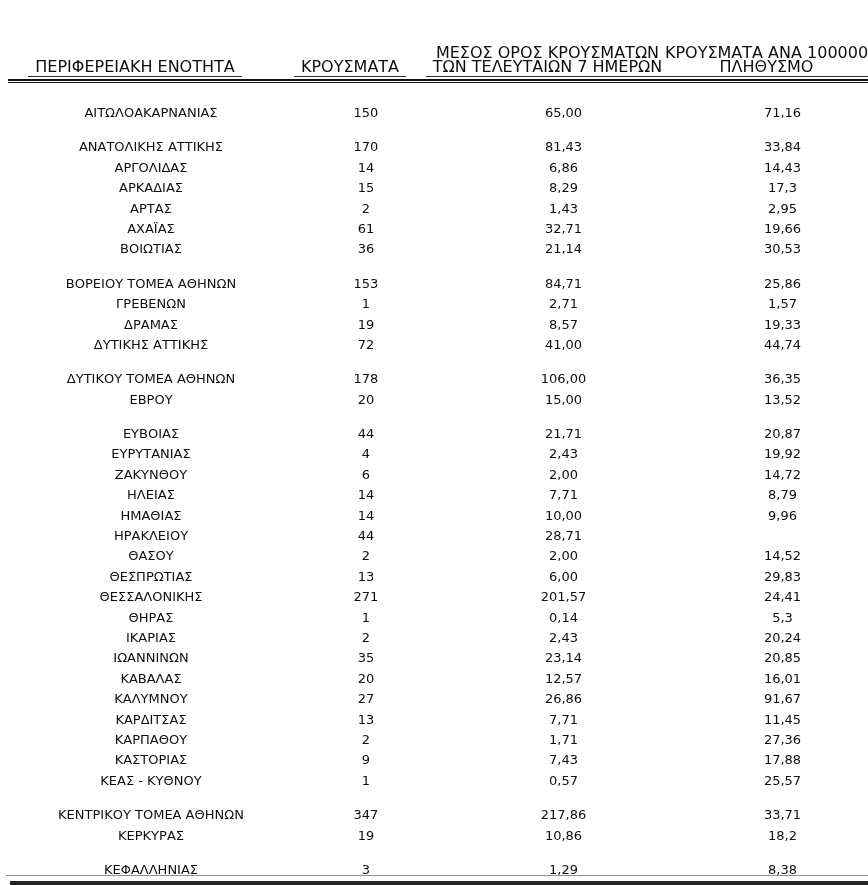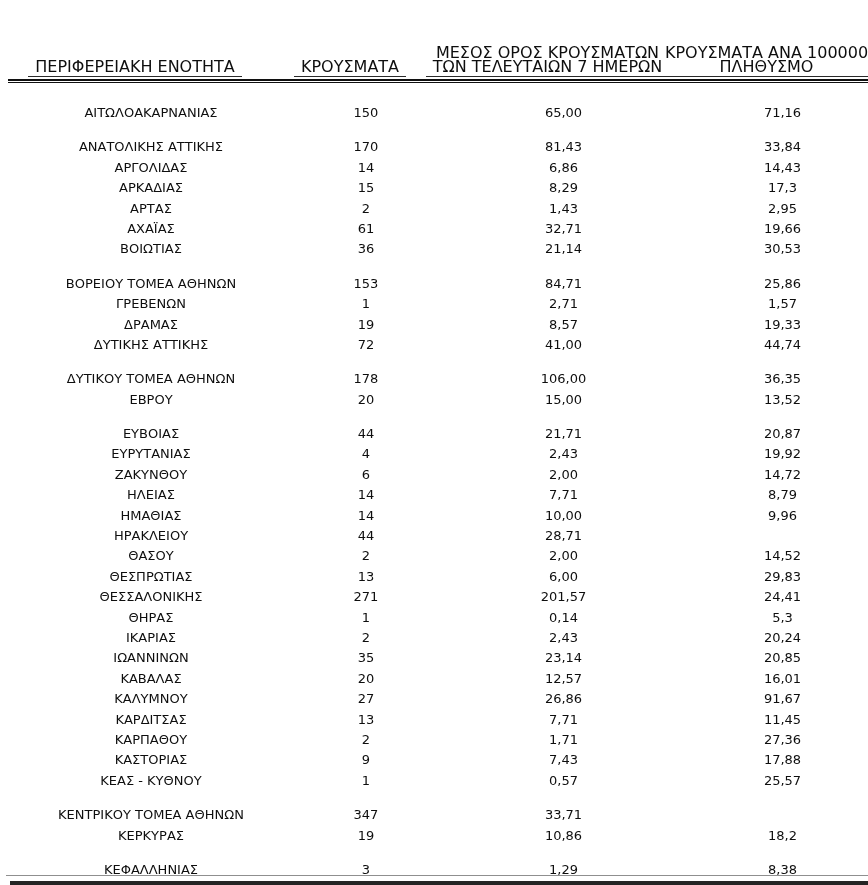--- a/index.html
+++ b/index.html
@@ -297,20 +297,21 @@
       <div class="tr">
         <div class="td c1">ΚΕΑΣ - ΚΥΘΝΟΥ</div>
         <div class="td c2">1</div>
         <div class="td c3">0,57</div>
         <div class="td c4">25,57</div>
       </div>
       <div class="group-gap"></div>
       <div class="tr">
         <div class="td c1">ΚΕΝΤΡΙΚΟΥ ΤΟΜΕΑ ΑΘΗΝΩΝ</div>
         <div class="td c2">347</div>
+        <div class="td c3">217,86</div>
         <div class="td c4">33,71</div>
       </div>
       <div class="tr">
         <div class="td c1">ΚΕΡΚΥΡΑΣ</div>
         <div class="td c2">19</div>
         <div class="td c3">10,86</div>
         <div class="td c4">18,2</div>
       </div>
       <div class="group-gap"></div>
       <div class="tr">

